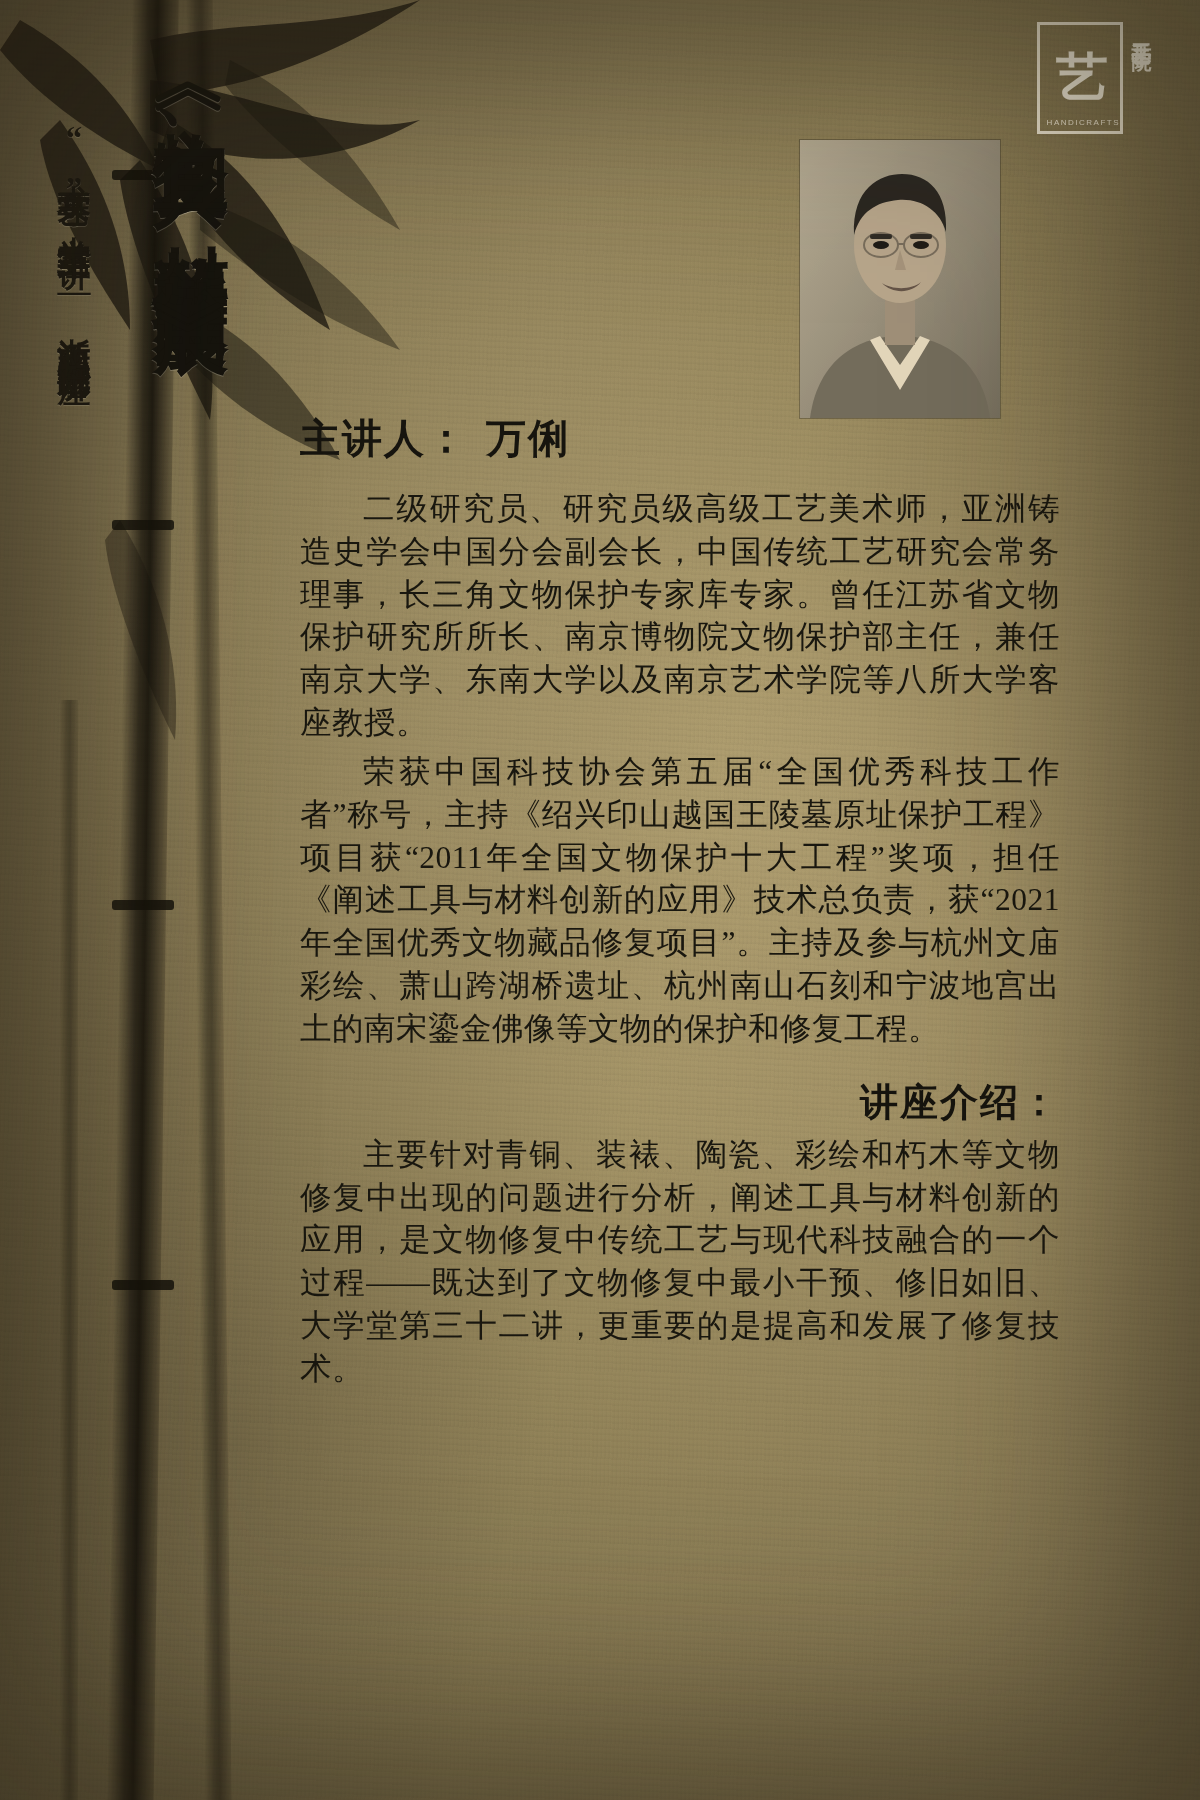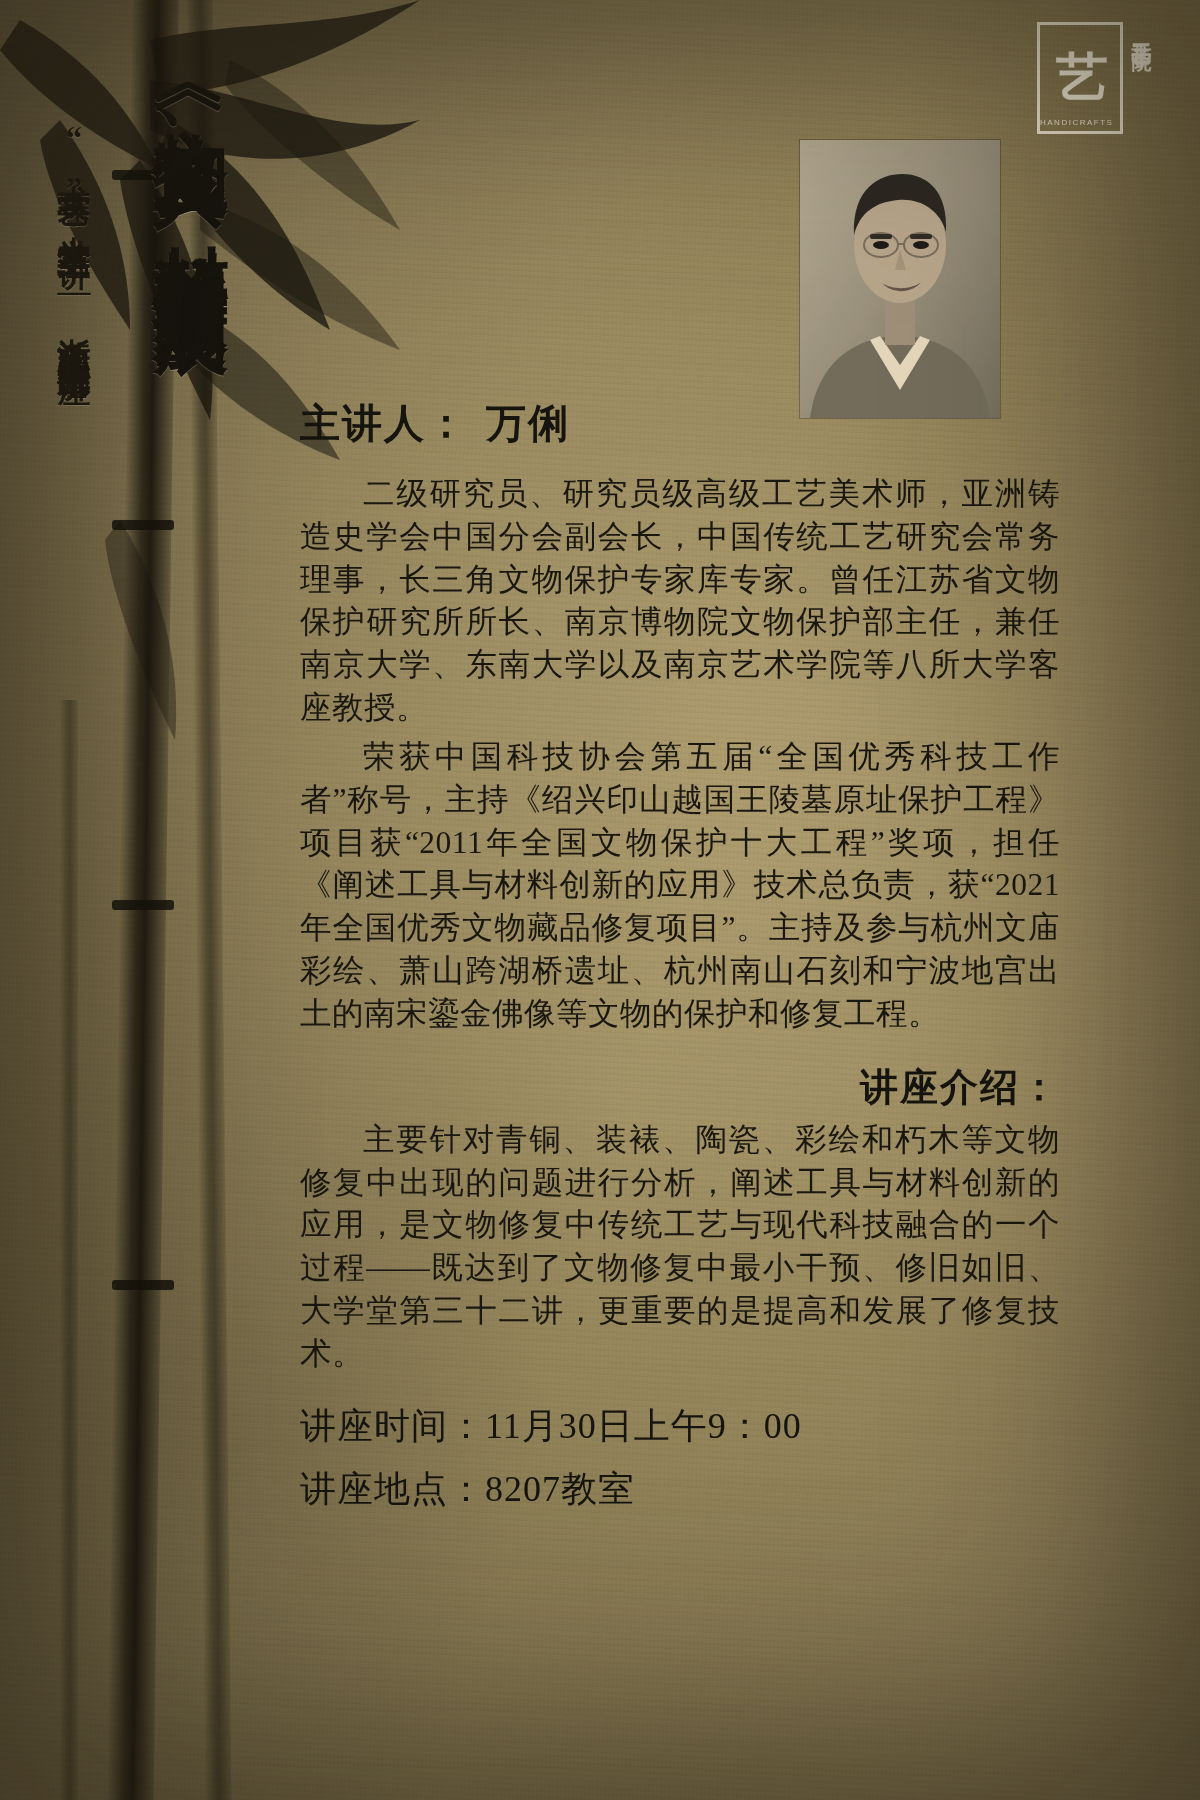--- a/index.html
+++ b/index.html
@@ -122,21 +122,21 @@
     font-weight: 700;
     line-height: 1;
     letter-spacing: -4px;
     font-family: "Liberation Serif", "DejaVu Serif", serif;
   }
   .logo-mark .en {
     position: absolute;
     bottom: 4px;
     left: 0;
     right: 0;
-    text-align: left;
+    text-align: right;
     font-size: 8px;
     letter-spacing: 1.5px;
     color: #f2ead5;
     font-family: "Liberation Sans", sans-serif;
   }
   .logo-side {
     writing-mode: vertical-rl;
     text-orientation: upright;
     color: #f5efdd;
     font-size: 20px;
@@ -158,21 +158,21 @@
     filter: grayscale(0.45) sepia(0.35) contrast(1.02);
     box-shadow: 0 0 0 1px rgba(40,34,20,0.35);
     overflow: hidden;
   }
   .portrait svg { display: block; }
 
   
   .content {
     position: absolute;
     left: 300px;
-    top: 396px;
+    top: 411px;
     width: 760px;
   }
   .speaker-line {
     font-size: 40px;
     font-weight: 700;
     letter-spacing: 2px;
     color: #16140e;
     margin: 0 0 22px 0;
   }
   .speaker-name { margin-left: 18px; }
@@ -292,20 +292,16 @@
     <div class="speaker-line">
       <span>主讲人：</span><span class="speaker-name">万俐</span>
     </div>
 
     <p class="body">二级研究员、研究员级高级工艺美术师，亚洲铸造史学会中国分会副会长，中国传统工艺研究会常务理事，长三角文物保护专家库专家。曾任江苏省文物保护研究所所长、南京博物院文物保护部主任，兼任南京大学、东南大学以及南京艺术学院等八所大学客座教授。</p>
     <p class="body">荣获中国科技协会第五届“全国优秀科技工作者”称号，主持《绍兴印山越国王陵墓原址保护工程》项目获“2011年全国文物保护十大工程”奖项，担任《阐述工具与材料创新的应用》技术总负责，获“2021年全国优秀文物藏品修复项目”。主持及参与杭州文庙彩绘、萧山跨湖桥遗址、杭州南山石刻和宁波地宫出土的南宋鎏金佛像等文物的保护和修复工程。</p>
 
     <div class="section-head">讲座介绍：</div>
     <p class="body">主要针对青铜、装裱、陶瓷、彩绘和朽木等文物修复中出现的问题进行分析，阐述工具与材料创新的应用，是文物修复中传统工艺与现代科技融合的一个过程——既达到了文物修复中最小干预、修旧如旧、大学堂第三十二讲，更重要的是提高和发展了修复技术。</p>
 
-    <div class="meta">
-      <div class="meta-line">讲座时间：11月30日上午9：00</div>
-      <div class="meta-line">讲座地点：8207教室</div>
-    </div>
   </div>
 
   <div class="vignette"></div>
 </div>
 
 </body></html>

